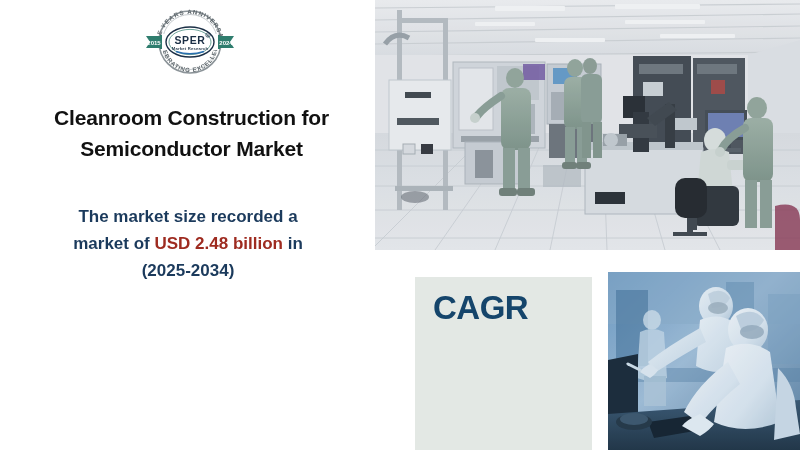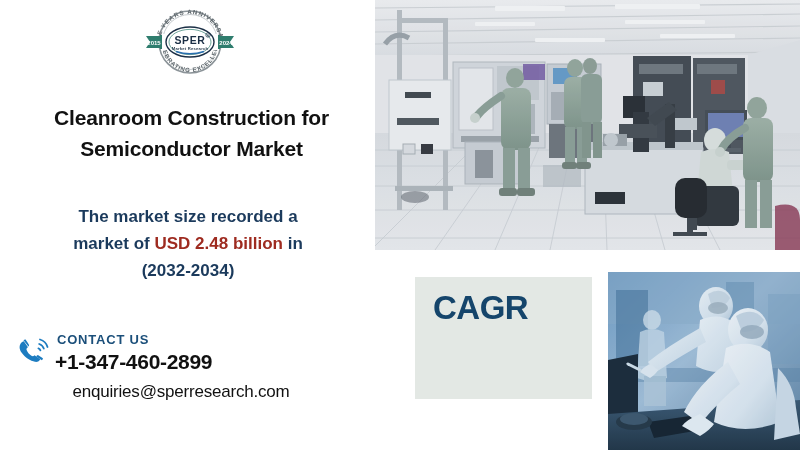--- a/index.html
+++ b/index.html
@@ -106,21 +106,21 @@
     width:425px; height:250px;
     overflow:hidden;
     background:#cfd4d8;
   }
   .photo-top svg { display:block; width:425px; height:250px; }
 
   
   .cagr-box {
     position:absolute;
     left:415px; top:277px;
-    width:177px; height:122px;
+    width:177px; height:173px;
     background:#e3e8e4;
   }
   .cagr-label {
     position:absolute;
     left:18px; top:13px;
     color:#15456b;
     font-size:33px;
     font-weight:bold;
     letter-spacing:-0.5px;
     line-height:36px;
@@ -188,43 +188,23 @@
     </div>
 
     <div class="title">
       <span class="tl">Cleanroom Construction for</span>
       <span class="tl">Semiconductor Market</span>
     </div>
 
     <div class="revenue">
       <span class="rl">The market size recorded a</span>
       <span class="rl"><span>market of </span><span class="hl">USD 2.48 billion</span><span> in</span></span>
-      <span class="rl">(2032-2034)</span>
+      <span class="rl">(2025-2034)</span>
     </div>
 
-    <div class="contact">
-      <span class="phone-icon">
-        <svg viewBox="0 0 42 34" xmlns="http://www.w3.org/2000/svg">
-          <path d="M7.5 9.5 C5 12 5 16 7.5 19.5 C11 24.5 16.5 28 21 28.8
-                   C23.5 29.2 25.5 28 26.3 26.2 L20.5 22.2 C19.6 23.4 18.6 23.6 17.4 22.8
-                   C15.2 21.3 13.4 19.2 12.6 17 C12.2 15.8 12.7 14.9 14 14.2 L9.8 8.2
-                   C8.9 8.4 8.1 8.9 7.5 9.5 Z" fill="#1d7cc0"></path>
-          <path d="M9.5 7.2 L14.4 13.6 C15.1 12.9 15.2 12.1 14.7 11.2 L11.6 6.6
-                   C11 6.4 10.2 6.6 9.5 7.2 Z" fill="#1d7cc0"></path>
-          <path d="M22.2 23.5 L27.8 27.3 C28.6 26.8 29 26.1 28.9 25.3 L23.9 21.9
-                   C23.2 22.2 22.6 22.7 22.2 23.5 Z" fill="#1d7cc0"></path>
-          <path d="M26 6.5 A 11 11 0 0 1 33.5 14" fill="none" stroke="#1d7cc0" stroke-width="1.8" stroke-linecap="round"></path>
-          <path d="M25.2 11 A 7 7 0 0 1 29.8 15.6" fill="none" stroke="#1d7cc0" stroke-width="1.8" stroke-linecap="round"></path>
-          <path d="M24.4 15.4 A 3.2 3.2 0 0 1 26.4 17.4" fill="none" stroke="#1d7cc0" stroke-width="1.8" stroke-linecap="round"></path>
-        </svg>
-      </span>
-      <span class="contact-us">CONTACT US</span>
-      <span class="phone-num">+1-347-460-2899</span>
-      <span class="email">enquiries@sperresearch.com</span>
-    </div>
   </div>
 
   <div class="photo-top">
     <svg viewBox="0 0 425 250" xmlns="http://www.w3.org/2000/svg">
       <defs>
         <linearGradient id="ceil" x1="0" y1="0" x2="0" y2="1">
           <stop offset="0%" stop-color="#f4f5f6"></stop>
           <stop offset="100%" stop-color="#e2e5e8"></stop>
         </linearGradient>
         <linearGradient id="flr" x1="0" y1="0" x2="0" y2="1">

